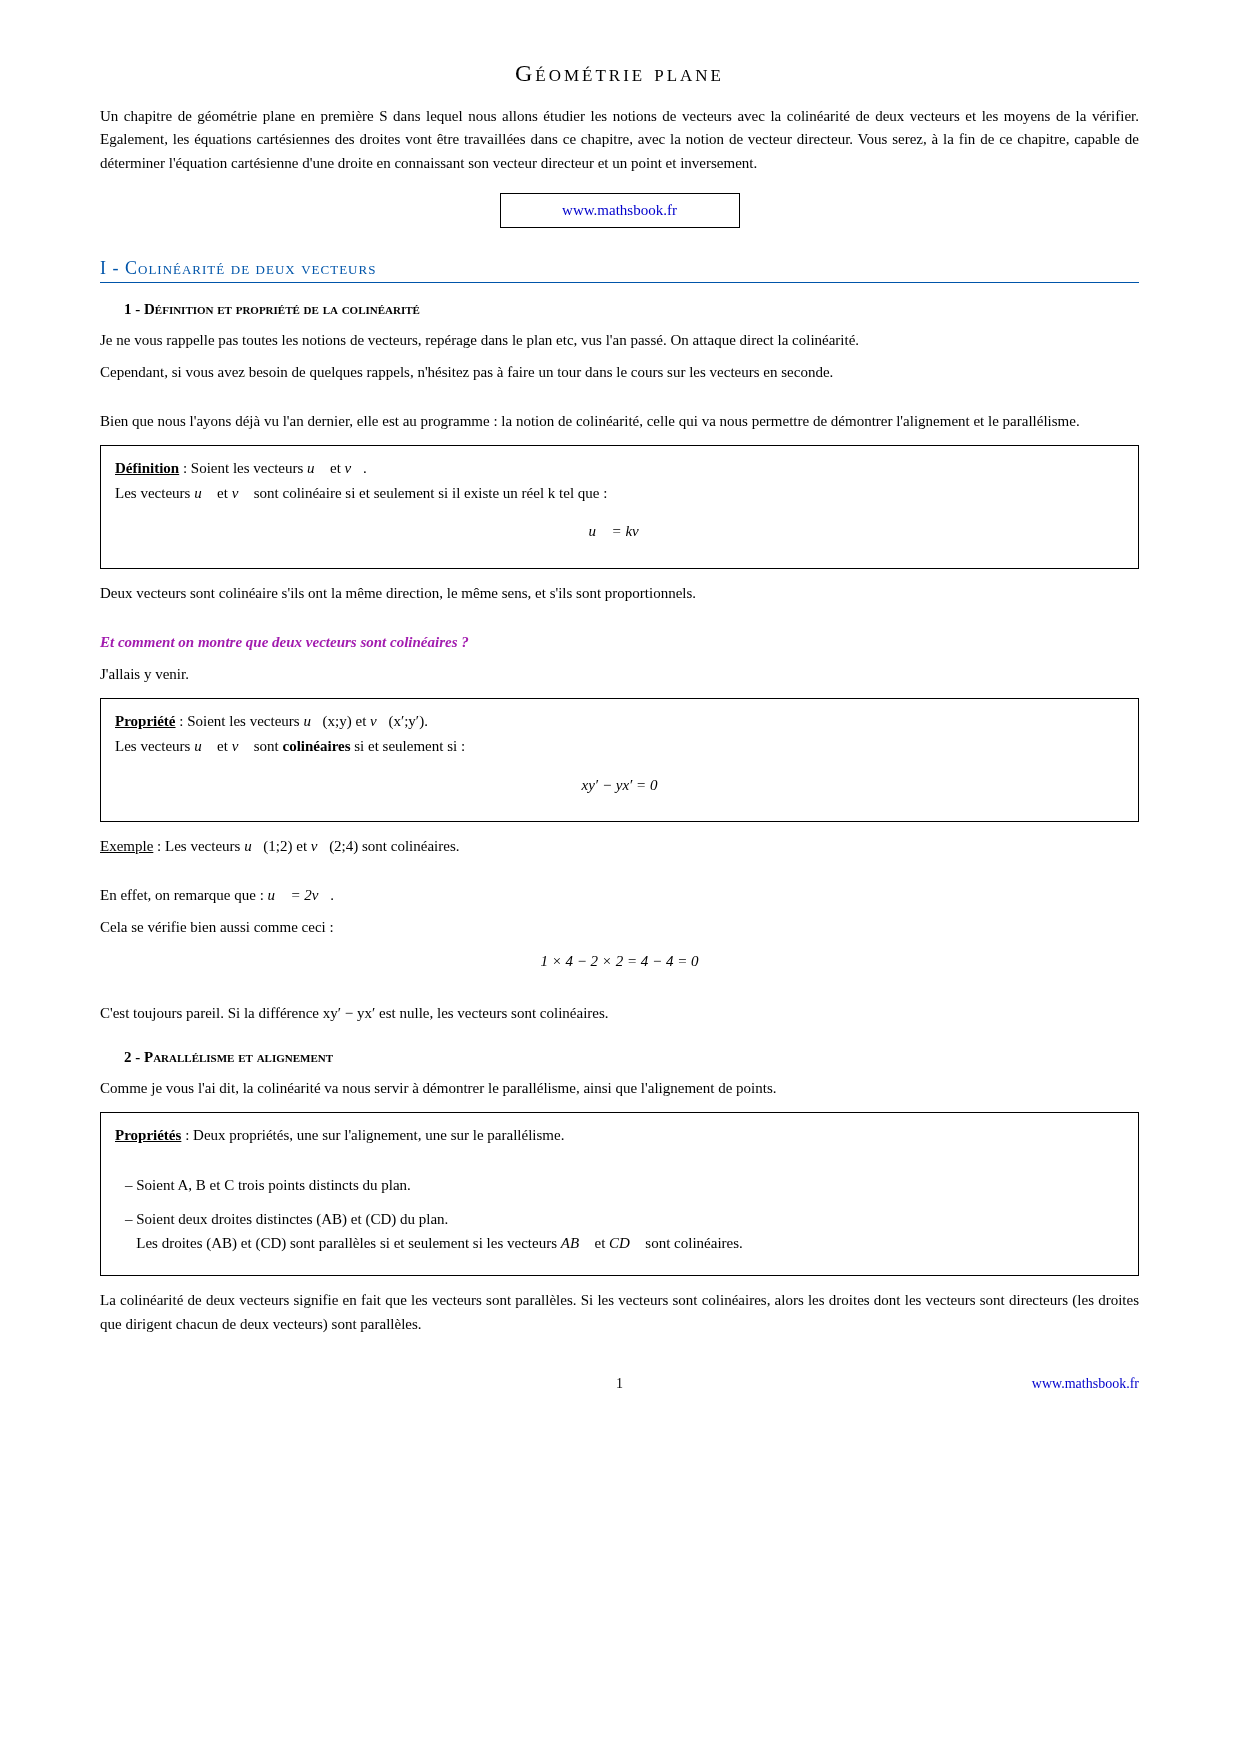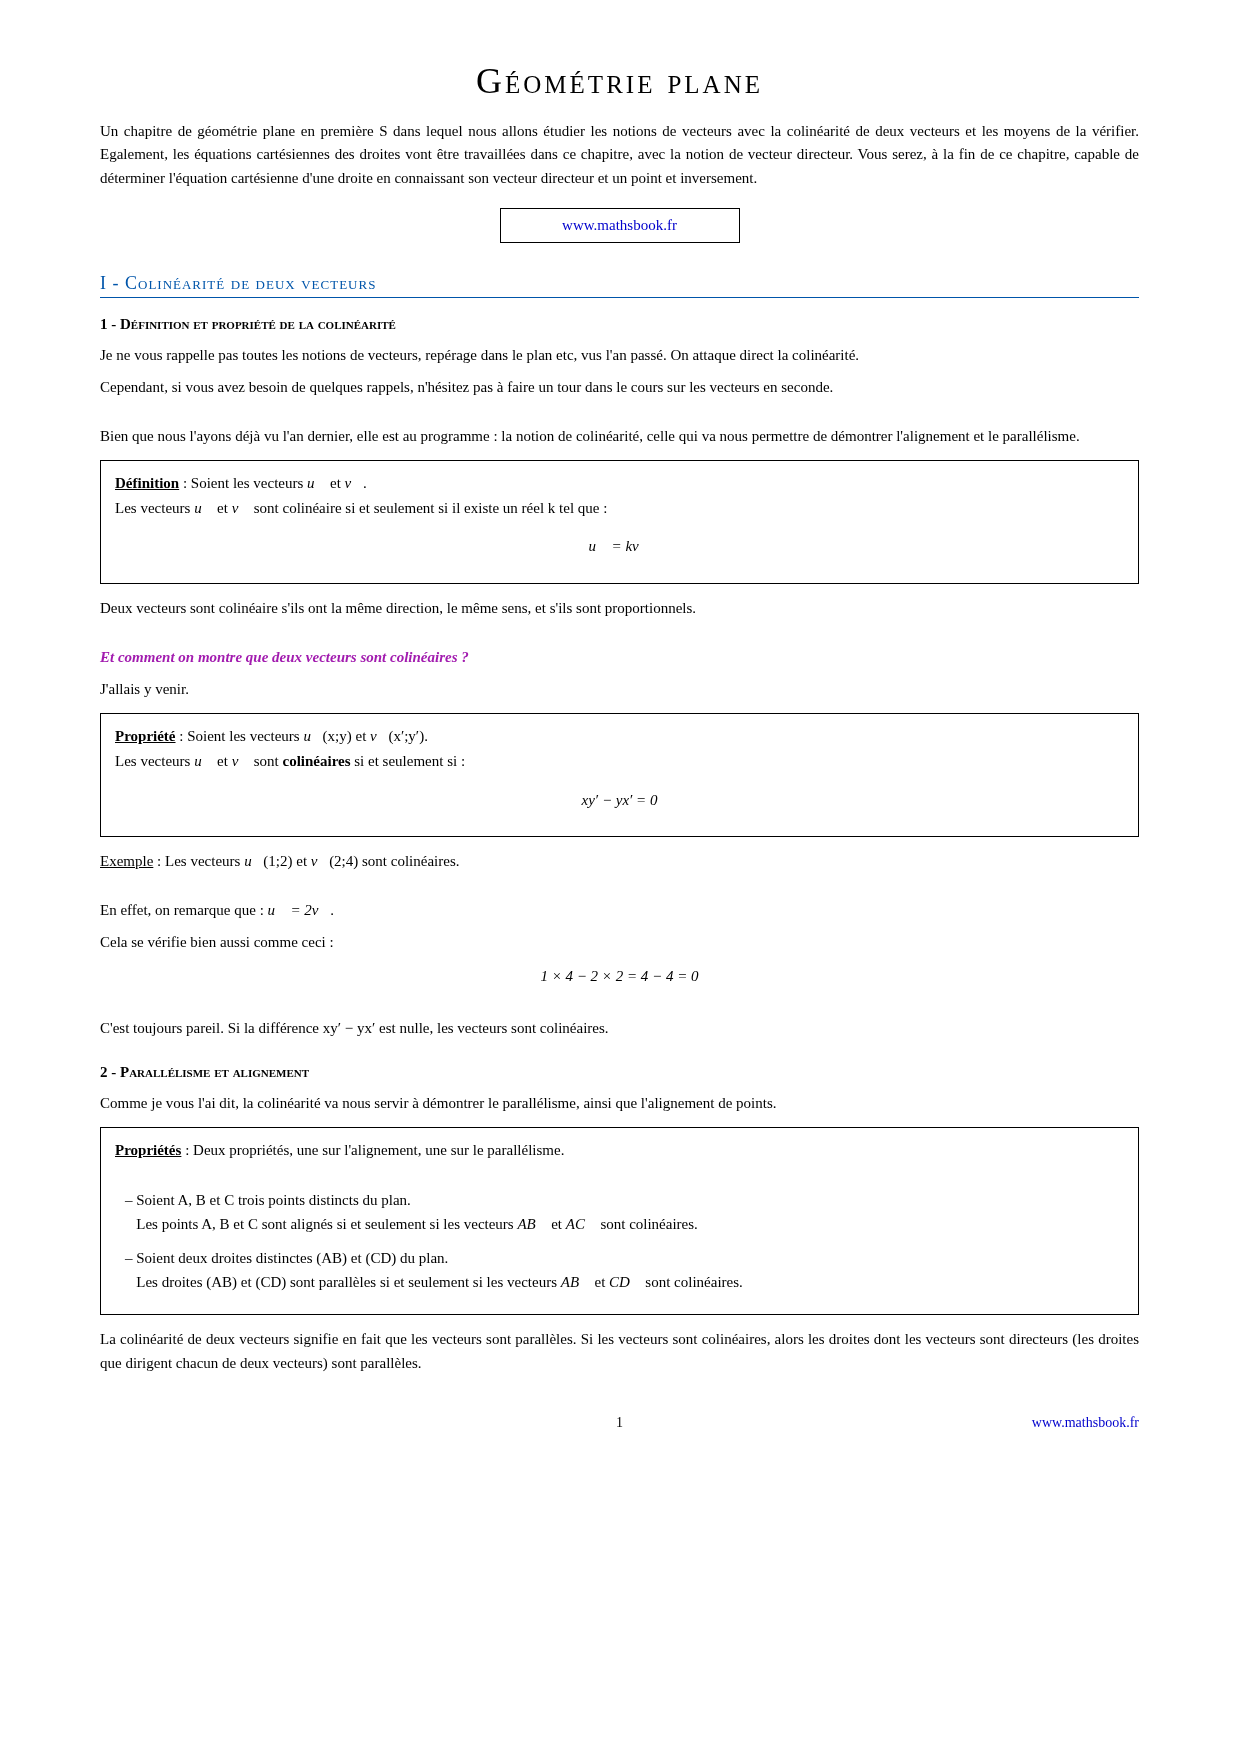--- a/index.html
+++ b/index.html
@@ -7,21 +7,21 @@
       background: #fff;
       font-family: "Times New Roman", Times, serif;
       font-size: 15px;
       color: #000;
       width: 1239px;
       min-height: 1754px;
       padding: 60px 100px 80px 100px;
     }
     h1.main-title {
       text-align: center;
-      font-size: 36px;
+      font-size: 24px;
       font-weight: normal;
       letter-spacing: 3px;
       font-variant: small-caps;
       margin-bottom: 18px;
     }
     .intro-text {
       text-align: justify;
       line-height: 1.55;
       margin-bottom: 18px;
     }
@@ -46,20 +46,21 @@
       padding-bottom: 3px;
       margin-bottom: 14px;
       letter-spacing: 1px;
     }
     .subsection-title {
       font-size: 15px;
       font-variant: small-caps;
       font-weight: bold;
       margin-bottom: 10px;
       margin-top: 18px;
+      margin-left: 24px;
     }
     .body-text {
       text-align: justify;
       line-height: 1.6;
       margin-bottom: 8px;
     }
     .box {
       border: 1.5px solid #000;
       padding: 10px 14px;
       margin: 12px 0;
@@ -182,21 +183,20 @@
   <p class="body-text">Comme je vous l'ai dit, la colinéarité va nous servir à démontrer le parallélisme, ainsi que l'alignement de points.</p>
 
   <div class="box">
     <p>
       <span class="underline bold">Propriétés</span>
       <span> : Deux propriétés, une sur l'alignement, une sur le parallélisme.</span>
     </p>
     <br>
     <div class="list-dash">
       <span>– Soient A, B et C trois points distincts du plan.</span><br>
-      <span>&nbsp;&nbsp;&nbsp;Les points A, B et C sont alignés si et seulement si les vecteurs <i>AB⃗</i> et <i>AC⃗</i> sont colinéaires.</span>
     </div>
     <div class="list-dash">
       <span>– Soient deux droites distinctes (AB) et (CD) du plan.</span><br>
       <span>&nbsp;&nbsp;&nbsp;Les droites (AB) et (CD) sont parallèles si et seulement si les vecteurs <i>AB⃗</i> et <i>CD⃗</i> sont colinéaires.</span>
     </div>
   </div>
 
   <p class="body-text">La colinéarité de deux vecteurs signifie en fait que les vecteurs sont parallèles. Si les vecteurs sont colinéaires, alors les droites dont les vecteurs sont directeurs (les droites que dirigent chacun de deux vecteurs) sont parallèles.</p>
 </div>
 

